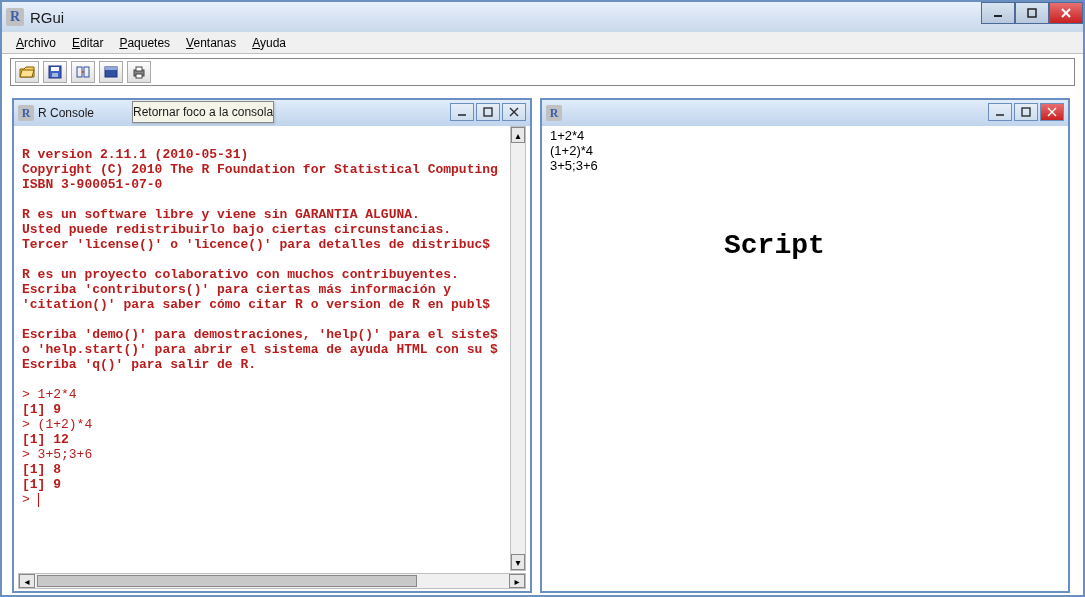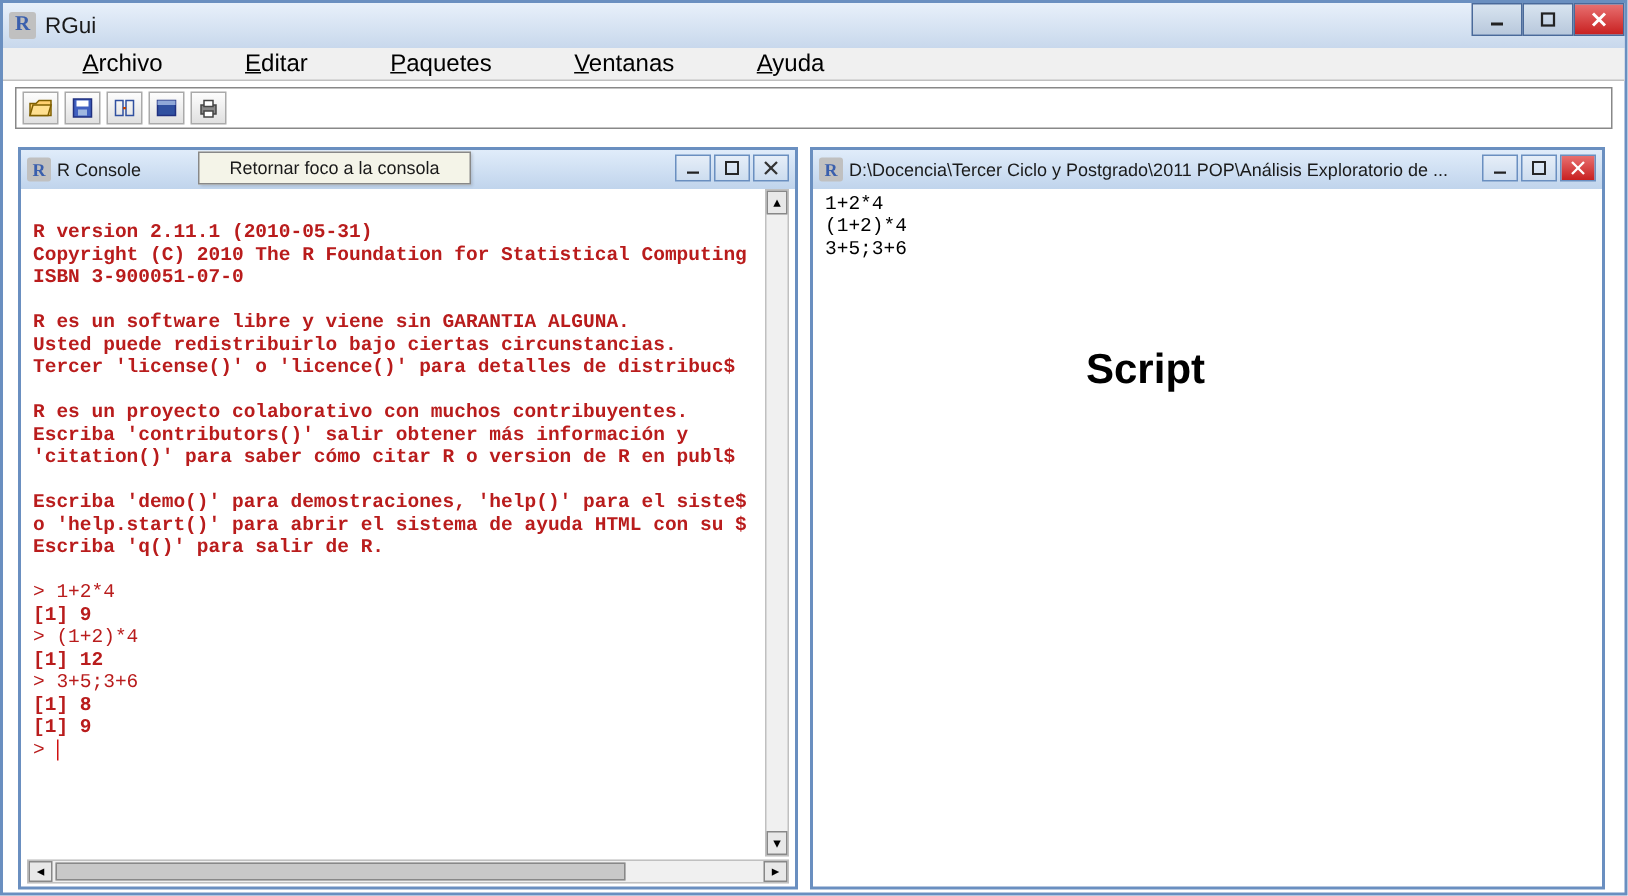--- a/index.html
+++ b/index.html
@@ -6,49 +6,49 @@
 body { width: 1085px; height: 597px; background: #fff; font-family: "Segoe UI", Tahoma, sans-serif; font-size: 12px; overflow: hidden; }
 .main-win { position: absolute; top: 0; left: 0; width: 1085px; height: 597px; border: 2px solid #6a8fc0; background: #fff; }
 .titlebar { height: 30px; background: linear-gradient(to bottom, #e8f0fa, #c8d8ec); display: flex; align-items: center; padding: 0 4px; position: relative; }
 .r-icon { width: 18px; height: 18px; background: #c0c0c0; border-radius: 2px; display: inline-flex; align-items: center; justify-content: center; font-family: "Times New Roman", serif; font-weight: bold; color: #3a5fad; font-size: 14px; margin-right: 6px; }
 .title-text { font-size: 15px; color: #1a1a1a; }
 .win-controls { position: absolute; right: 0; top: 0; display: flex; }
 .wc-btn { width: 34px; height: 22px; border: 1px solid #4a6a9a; background: linear-gradient(to bottom, #d8e4f0, #b8c8dc); display: flex; align-items: center; justify-content: center; font-family: Arial; cursor: pointer; }
 .wc-close { background: linear-gradient(to bottom, #e87070, #c82020); color: #fff; }
 .wc-btn svg { display: block; }
 .menubar { height: 22px; background: #f0f0f0; border-bottom: 1px solid #c0c0c0; display: flex; align-items: center; padding: 0 6px; }
-.menu-item { padding: 2px 8px; font-size: 16px; cursor: pointer; margin-left: 39px; }
+.menu-item { padding: 2px 8px; font-size: 12px; cursor: pointer; }
 .menu-item .first { text-decoration: underline; }
 .toolbar-out { padding: 4px 8px; }
 .toolbar { height: 28px; border: 1px solid #888; background: #fff; display: flex; align-items: center; padding: 2px 4px; gap: 4px; }
 .tb-btn { width: 24px; height: 22px; border: 1px solid #aaa; background: linear-gradient(to bottom,#fdfdfd,#e0e0e0); display: flex; align-items: center; justify-content: center; cursor: pointer; }
 .tb-btn svg { display:block; }
 .workspace { position: absolute; top: 88px; left: 2px; right: 2px; bottom: 2px; background: #fff; }
 .child-win { position: absolute; border: 2px solid #6a8fc0; background: #fff; }
 .child-title { height: 26px; background: linear-gradient(to bottom,#e0ecfa,#c0d4ec); display: flex; align-items: center; padding: 0 4px; position: relative; font-size: 12px; color: #1a1a1a; }
 .child-title .r-icon { width: 16px; height: 16px; font-size: 12px; margin-right: 4px; }
 .child-controls { position: absolute; right: 4px; top: 3px; display: flex; gap: 2px; }
 .cc-btn { width: 24px; height: 18px; border: 1px solid #6a8fc0; background: linear-gradient(to bottom,#e6eef8,#cdddef); display: flex; align-items: center; justify-content: center; cursor: pointer; }
 .cc-close { background: linear-gradient(to bottom,#e87070,#c82020); color:#fff; }
-.tooltip-box { position: absolute; left: 118px; top: 1px; background: #f4f4e8; border: 1px solid #888; padding: 3px 20px; font-size: 12px; box-shadow: 1px 1px 2px rgba(0,0,0,.15); }
+.tooltip-box { position: absolute; left: 118px; top: 1px; background: #f4f4e8; border: 1px solid #888; padding: 3px 0; font-size: 12px; box-shadow: 1px 1px 2px rgba(0,0,0,.15); }
 .console-body { position: absolute; top: 26px; left: 4px; right: 4px; bottom: 20px; overflow: auto; font-family: "Courier New", monospace; font-size: 13px; white-space: pre; color: #1a1ae0; padding: 6px 4px; }
 .console-body .cmd { color: #b91c1c; }
 .console-body .out { color: #b91c1c; font-weight: bold; }
 .cursor { display:inline-block; width:1px; height:14px; background:#d01010; vertical-align:middle; }
 .hscroll { position: absolute; left: 4px; right: 4px; bottom: 2px; height: 16px; background: #f0f0f0; border: 1px solid #c0c0c0; display: flex; align-items: center; }
 .hscroll .thumb { width: 380px; height: 12px; background: #c8c8c8; margin-left: 18px; border: 1px solid #888; }
 .hscroll .arrow { width: 16px; height: 14px; background: #e8e8e8; border: 1px solid #888; position:absolute; display:flex; align-items:center; justify-content:center; font-size:10px; }
 .hscroll .left { left:0; }
 .hscroll .right { right:0; }
 .vscroll { position:absolute; right:4px; top:26px; bottom:20px; width:16px; background:#f0f0f0; border:1px solid #c0c0c0; }
 .vscroll .arrow { width:14px; height:16px; background:#e8e8e8; border:1px solid #888; position:absolute; left:0; display:flex; align-items:center; justify-content:center; font-size:10px; }
 .vscroll .up { top:0; }
 .vscroll .down { bottom:0; }
-.script-body { position: absolute; top: 26px; left: 4px; right: 4px; bottom: 4px; font-family: Liberation Mono, monospace; font-size: 13px; white-space: pre; color: #000; padding: 2px 4px; }
-.overlay-label { position: absolute; font-family: Liberation Sans, sans-serif; font-weight: bold; font-size: 28px; color: #000; pointer-events: none; }
+.script-body { position: absolute; top: 26px; left: 4px; right: 4px; bottom: 4px; font-family: Liberation Sans, sans-serif; font-size: 13px; white-space: pre; color: #000; padding: 2px 4px; }
+.overlay-label { position: absolute; font-family: Liberation Mono, monospace; font-weight: bold; font-size: 28px; color: #000; pointer-events: none; }
 </style>
 </head>
 <body>
 
 <div class="main-win">
 
   <div class="titlebar">
     <span class="r-icon">R</span>
     <span class="title-text">RGui</span>
     <div class="win-controls">
@@ -146,21 +146,21 @@
       <div class="console-body" id="console-body"><span class="out"></span>
 <span class="out">R version 2.11.1 (2010-05-31)</span>
 <span class="out">Copyright (C) 2010 The R Foundation for Statistical Computing</span>
 <span class="out">ISBN 3-900051-07-0</span>
 <span class="out"></span>
 <span class="out">R es un software libre y viene sin GARANTIA ALGUNA.</span>
 <span class="out">Usted puede redistribuirlo bajo ciertas circunstancias.</span>
 <span class="out">Tercer 'license()' o 'licence()' para detalles de distribuc$</span>
 <span class="out"></span>
 <span class="out">R es un proyecto colaborativo con muchos contribuyentes.</span>
-<span class="out">Escriba 'contributors()' salir obtener más información y</span>
+<span class="out">Escriba 'contributors()' para ciertas más información y</span>
 <span class="out">'citation()' para saber cómo citar R o version de R en publ$</span>
 <span class="out"></span>
 <span class="out">Escriba 'demo()' para demostraciones, 'help()' para el siste$</span>
 <span class="out">o 'help.start()' para abrir el sistema de ayuda HTML con su $</span>
 <span class="out">Escriba 'q()' para salir de R.</span>
 <span class="out"></span>
 <span class="cmd">&gt; 1+2*4</span>
 <span class="out">[1] 9</span>
 <span class="cmd">&gt; (1+2)*4</span>
 <span class="out">[1] 12</span>
@@ -176,21 +176,20 @@
       <div class="hscroll">
         <div class="arrow left">◂</div>
         <div class="thumb"></div>
         <div class="arrow right">▸</div>
       </div>
     </div>
 
     <div class="child-win" style="left:536px; top:8px; width:530px; height:495px;">
       <div class="child-title">
         <span class="r-icon">R</span>
-        <span style="white-space:nowrap; overflow:hidden; max-width:410px; display:inline-block;">D:\Docencia\Tercer Ciclo y Postgrado\2011 POP\Análisis Exploratorio de ...</span>
         <div class="child-controls">
           <div class="cc-btn">
               <svg width="10" height="10">
                 <line x1="1" y1="8" x2="9" y2="8" stroke="#222" stroke-width="1.5"></line>
               </svg>
             </div>
           <div class="cc-btn">
               <svg width="10" height="10">
                 <rect x="1" y="1" width="8" height="8" fill="none" stroke="#222" stroke-width="1.3"></rect>
               </svg>

